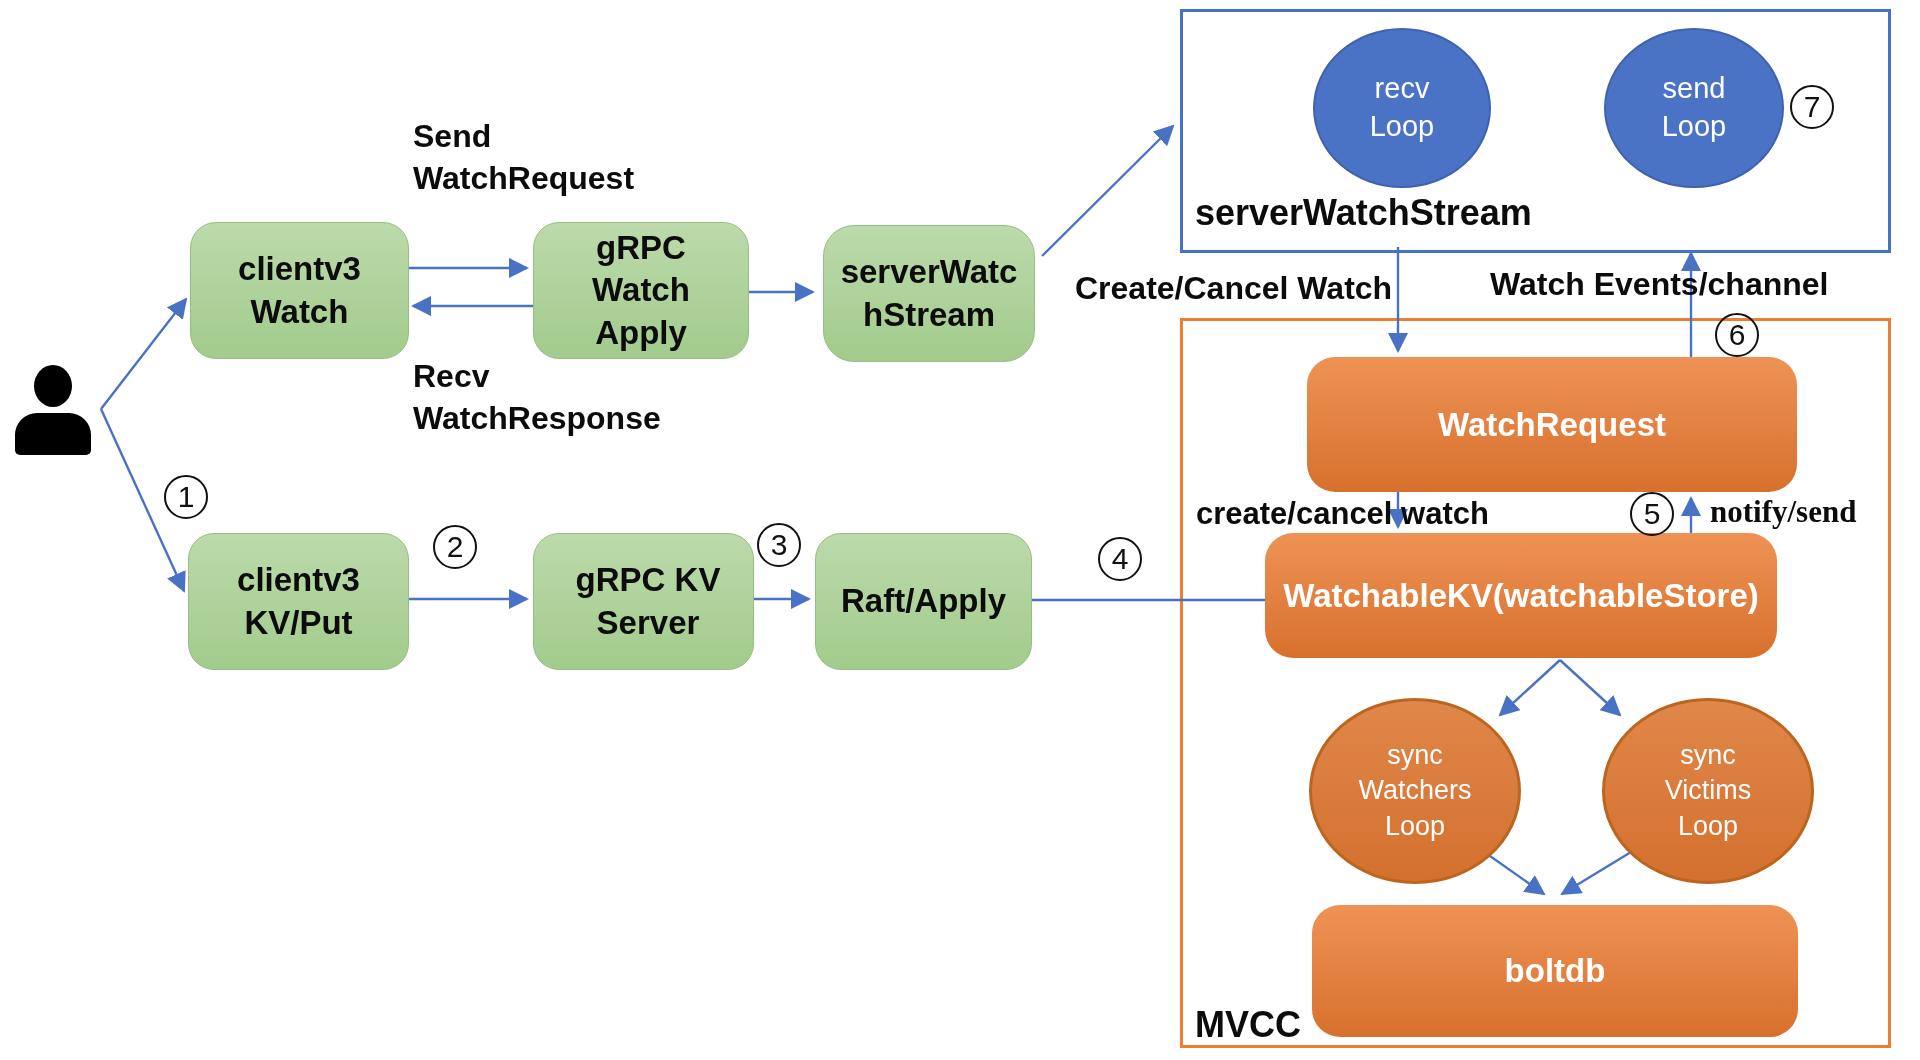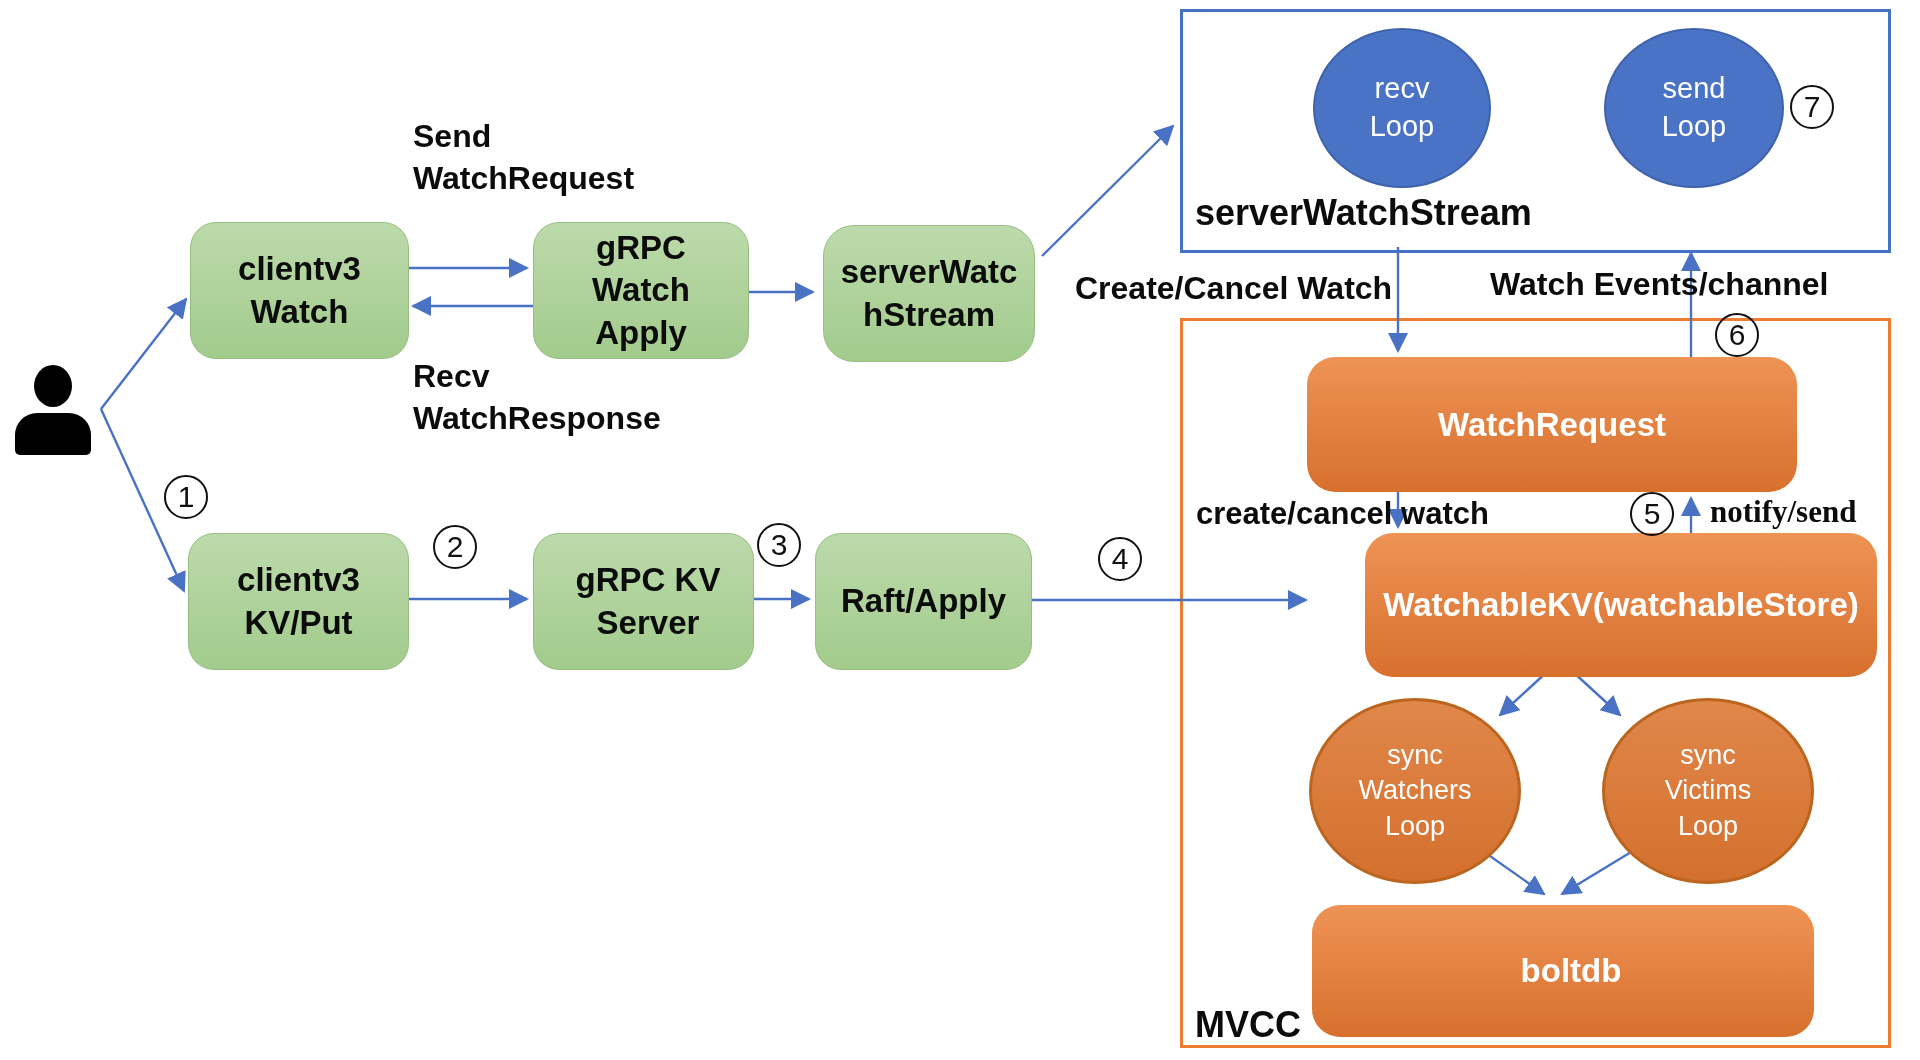--- a/index.html
+++ b/index.html
@@ -99,22 +99,22 @@
   <div class="node green" style="left:533px;top:533px;width:210px;height:135px;padding-left:9px;">gRPC KV
 Server</div>
   <div class="node green" style="left:815px;top:533px;width:215px;height:135px;">Raft/Apply</div>
 
   <div class="node bluecircle" style="left:1313px;top:28px;width:174px;height:156px;">recv
 Loop</div>
   <div class="node bluecircle" style="left:1604px;top:28px;width:176px;height:156px;">send
 Loop</div>
 
   <div class="node orangebox" style="left:1307px;top:357px;width:490px;height:135px;">WatchRequest</div>
-  <div class="node orangebox" style="left:1365px;top:533px;width:512px;height:144px;">WatchableKV(watchableStore)</div>
-  <div class="node orangebox" style="left:1312px;top:905px;width:486px;height:132px;padding-left:16px;">boltdb</div>
+  <div class="node orangebox" style="left:1265px;top:533px;width:512px;height:125px;">WatchableKV(watchableStore)</div>
+  <div class="node orangebox" style="left:1312px;top:905px;width:486px;height:132px;">boltdb</div>
 
   <div class="node orangeellipse" style="left:1309px;top:698px;width:206px;height:180px;">sync
 Watchers
 Loop</div>
   <div class="node orangeellipse" style="left:1602px;top:698px;width:206px;height:180px;">sync
 Victims
 Loop</div>
 
   <div class="lbl sz36" style="left:1195px;top:192px;">serverWatchStream</div>
   <div class="lbl sz36" style="left:1195px;top:1004px;">MVCC</div>

